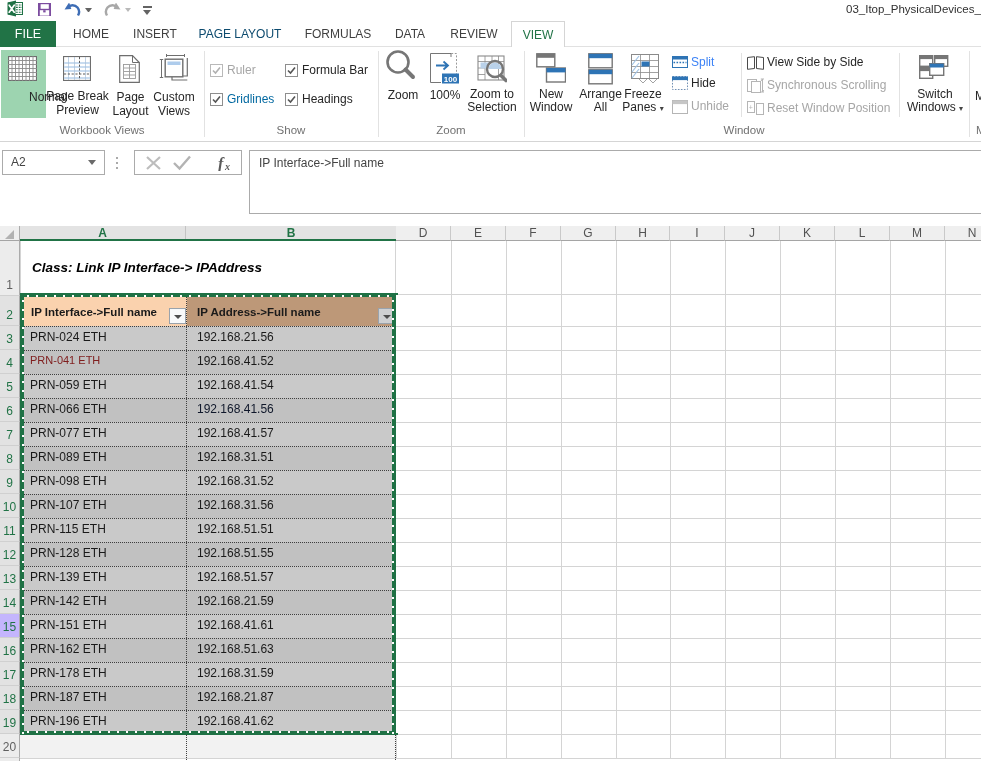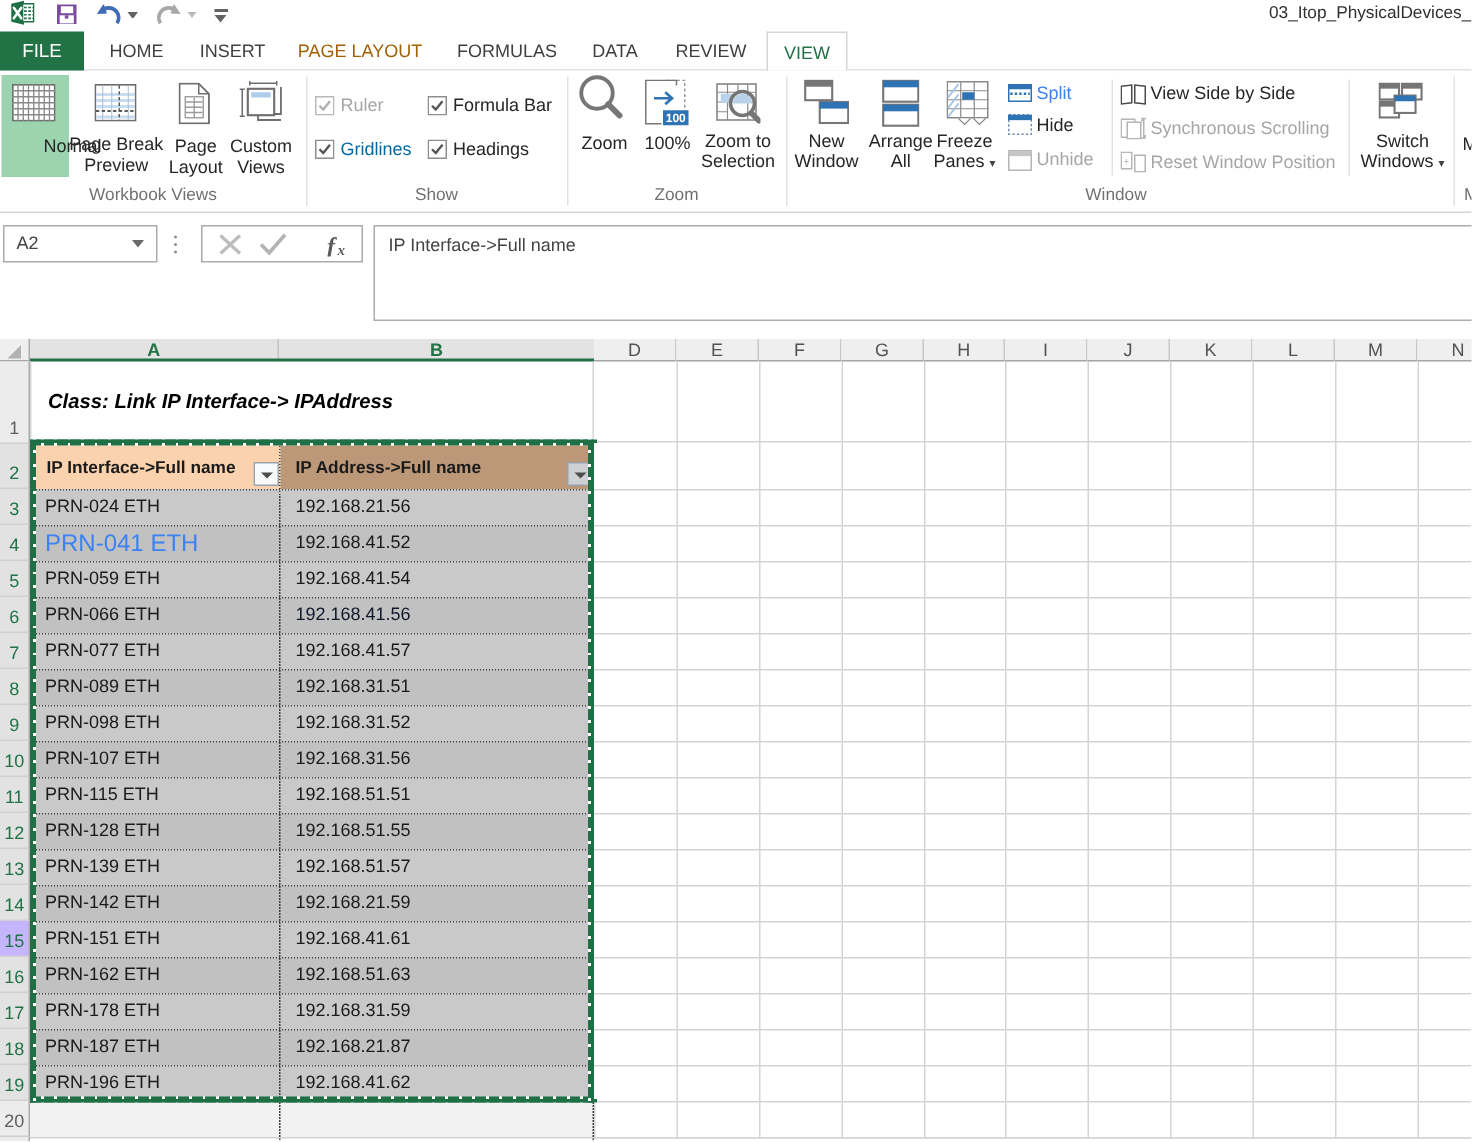--- a/index.html
+++ b/index.html
@@ -35,21 +35,21 @@
 <path d="M10.5 0 L10.5 7 L17 5.2 Z" fill="#a8a8a8" transform="rotate(18 13 4)"></path>
 </svg>
 <div style="left:125px;top:8px;border-left:3.5px solid transparent;border-right:3.5px solid transparent;border-top:4px solid #b9b9b9;width:0;height:0;"></div>
 <div style="left:143px;top:6px;width:9px;height:2px;background:#636363;"></div>
 <div style="left:143px;top:10px;border-left:4.5px solid transparent;border-right:4.5px solid transparent;border-top:5px solid #636363;width:0;height:0;"></div>
 <div class="txt" style="left:846px;top:3px;font-size:11.5px;color:#303030;">03_Itop_PhysicalDevices_</div>
 <div style="left:0;top:46px;width:981px;height:1px;background:#e1e1e1;"></div>
 <div style="left:0;top:21px;width:56px;height:26px;background:#217346;color:#fff;font-size:12.5px;text-align:center;line-height:26px;">FILE</div>
 <div style="left:31px;top:21px;width:120px;height:26px;font-size:12px;color:#3f3f3f;text-align:center;line-height:27px;">HOME</div>
 <div style="left:95px;top:21px;width:120px;height:26px;font-size:12px;color:#3f3f3f;text-align:center;line-height:27px;">INSERT</div>
-<div style="left:180px;top:21px;width:120px;height:26px;font-size:12px;color:#a16207;text-align:center;line-height:27px;">PAGE LAYOUT</div>
+<div style="left:180px;top:21px;width:120px;height:26px;font-size:12px;color:#0c4a6e;text-align:center;line-height:27px;">PAGE LAYOUT</div>
 <div style="left:278px;top:21px;width:120px;height:26px;font-size:12px;color:#3f3f3f;text-align:center;line-height:27px;">FORMULAS</div>
 <div style="left:350px;top:21px;width:120px;height:26px;font-size:12px;color:#3f3f3f;text-align:center;line-height:27px;">DATA</div>
 <div style="left:414px;top:21px;width:120px;height:26px;font-size:12px;color:#3f3f3f;text-align:center;line-height:27px;">REVIEW</div>
 <div style="left:511px;top:21px;width:54px;height:26px;background:#fff;border:1px solid #d5d5d5;border-bottom:none;color:#217346;font-size:12px;text-align:center;line-height:27px;">VIEW</div>
 <div style="left:0;top:141px;width:981px;height:1px;background:#d5d5d5;"></div>
 <div style="left:204px;top:51px;width:1px;height:86px;background:#e2e2e2;"></div>
 <div style="left:378px;top:51px;width:1px;height:86px;background:#e2e2e2;"></div>
 <div style="left:524px;top:51px;width:1px;height:86px;background:#e2e2e2;"></div>
 <div style="left:969px;top:51px;width:1px;height:86px;background:#e2e2e2;"></div>
 <div style="left:32px;top:124px;width:140px;font-size:11.5px;color:#717171;text-align:center;">Workbook Views</div>
@@ -332,21 +332,21 @@
 <div class="txt" style="left:197px;top:304px;font-size:11.5px;font-weight:bold;color:#1a1a1a;line-height:16px;">IP Address-&gt;Full name</div>
 <div style="left:169px;top:308px;width:17px;height:16px;background:#f8f9fa;border:1px solid #9aa3ac;"></div>
 <div style="left:173.5px;top:315px;border-left:4px solid transparent;border-right:4px solid transparent;border-top:4.5px solid #4d4d4d;width:0;height:0;"></div>
 <div style="left:378px;top:308px;width:17px;height:16px;background:#cfd0d2;border:1px solid #9aa3ac;"></div>
 <div style="left:382.5px;top:315px;border-left:4px solid transparent;border-right:4px solid transparent;border-top:4.5px solid #4d4d4d;width:0;height:0;"></div>
 <div style="left:24px;top:326px;width:368px;height:24px;background:#c9c9c9;"></div>
 <div class="txt" style="left:30px;top:330px;font-size:12px;color:#1a1a1a;">PRN-024 ETH</div>
 <div class="txt" style="left:197px;top:330px;font-size:12px;color:#1a1a1a;">192.168.21.56</div>
 <div style="left:24px;top:350px;width:368px;height:24px;background:#c1c1c1;"></div>
 <div style="left:24px;top:350px;width:368px;height:1px;background-image:repeating-linear-gradient(90deg,#3f3f3f 0 1px,rgba(0,0,0,0) 1px 2px);"></div>
-<div class="txt" style="left:30px;top:354px;font-size:16px;color:#3b82f6;">PRN-041 ETH</div>
+<div class="txt" style="left:30px;top:354px;font-size:11px;color:#7f1d1d;">PRN-041 ETH</div>
 <div class="txt" style="left:197px;top:354px;font-size:12px;color:#1a1a1a;">192.168.41.52</div>
 <div style="left:24px;top:374px;width:368px;height:24px;background:#c9c9c9;"></div>
 <div style="left:24px;top:374px;width:368px;height:1px;background-image:repeating-linear-gradient(90deg,#3f3f3f 0 1px,rgba(0,0,0,0) 1px 2px);"></div>
 <div class="txt" style="left:30px;top:378px;font-size:12px;color:#1a1a1a;">PRN-059 ETH</div>
 <div class="txt" style="left:197px;top:378px;font-size:12px;color:#1a1a1a;">192.168.41.54</div>
 <div style="left:24px;top:398px;width:368px;height:24px;background:#c1c1c1;"></div>
 <div style="left:24px;top:398px;width:368px;height:1px;background-image:repeating-linear-gradient(90deg,#3f3f3f 0 1px,rgba(0,0,0,0) 1px 2px);"></div>
 <div class="txt" style="left:30px;top:402px;font-size:12px;color:#1a1a1a;">PRN-066 ETH</div>
 <div class="txt" style="left:197px;top:402px;font-size:12px;color:#0f172a;">192.168.41.56</div>
 <div style="left:24px;top:422px;width:368px;height:24px;background:#c9c9c9;"></div>

